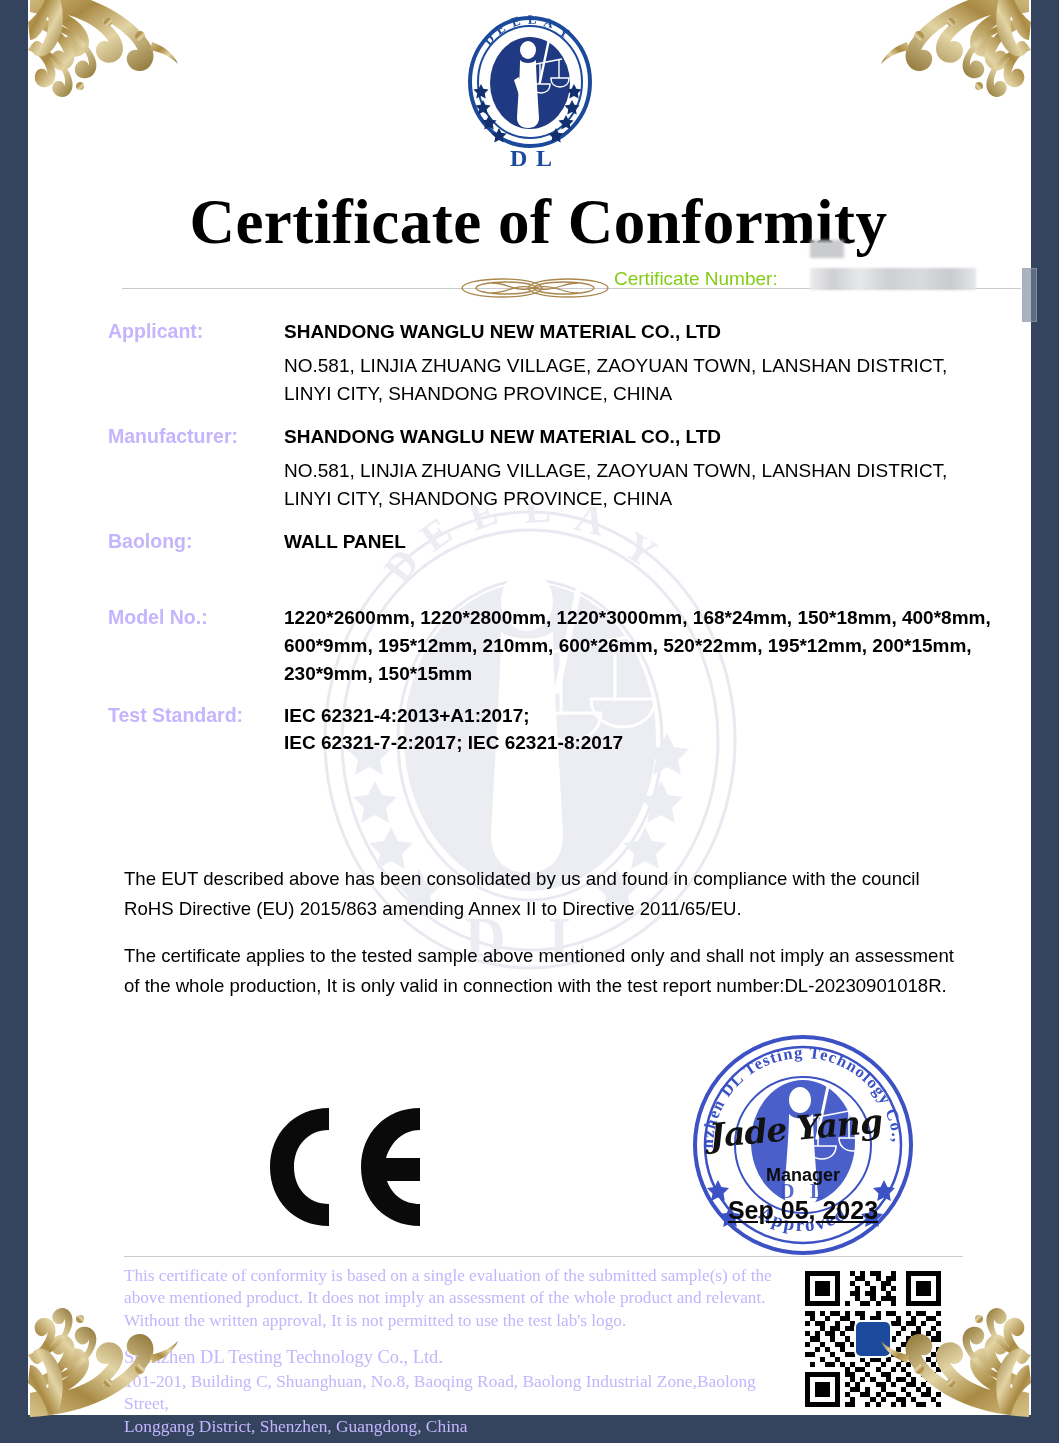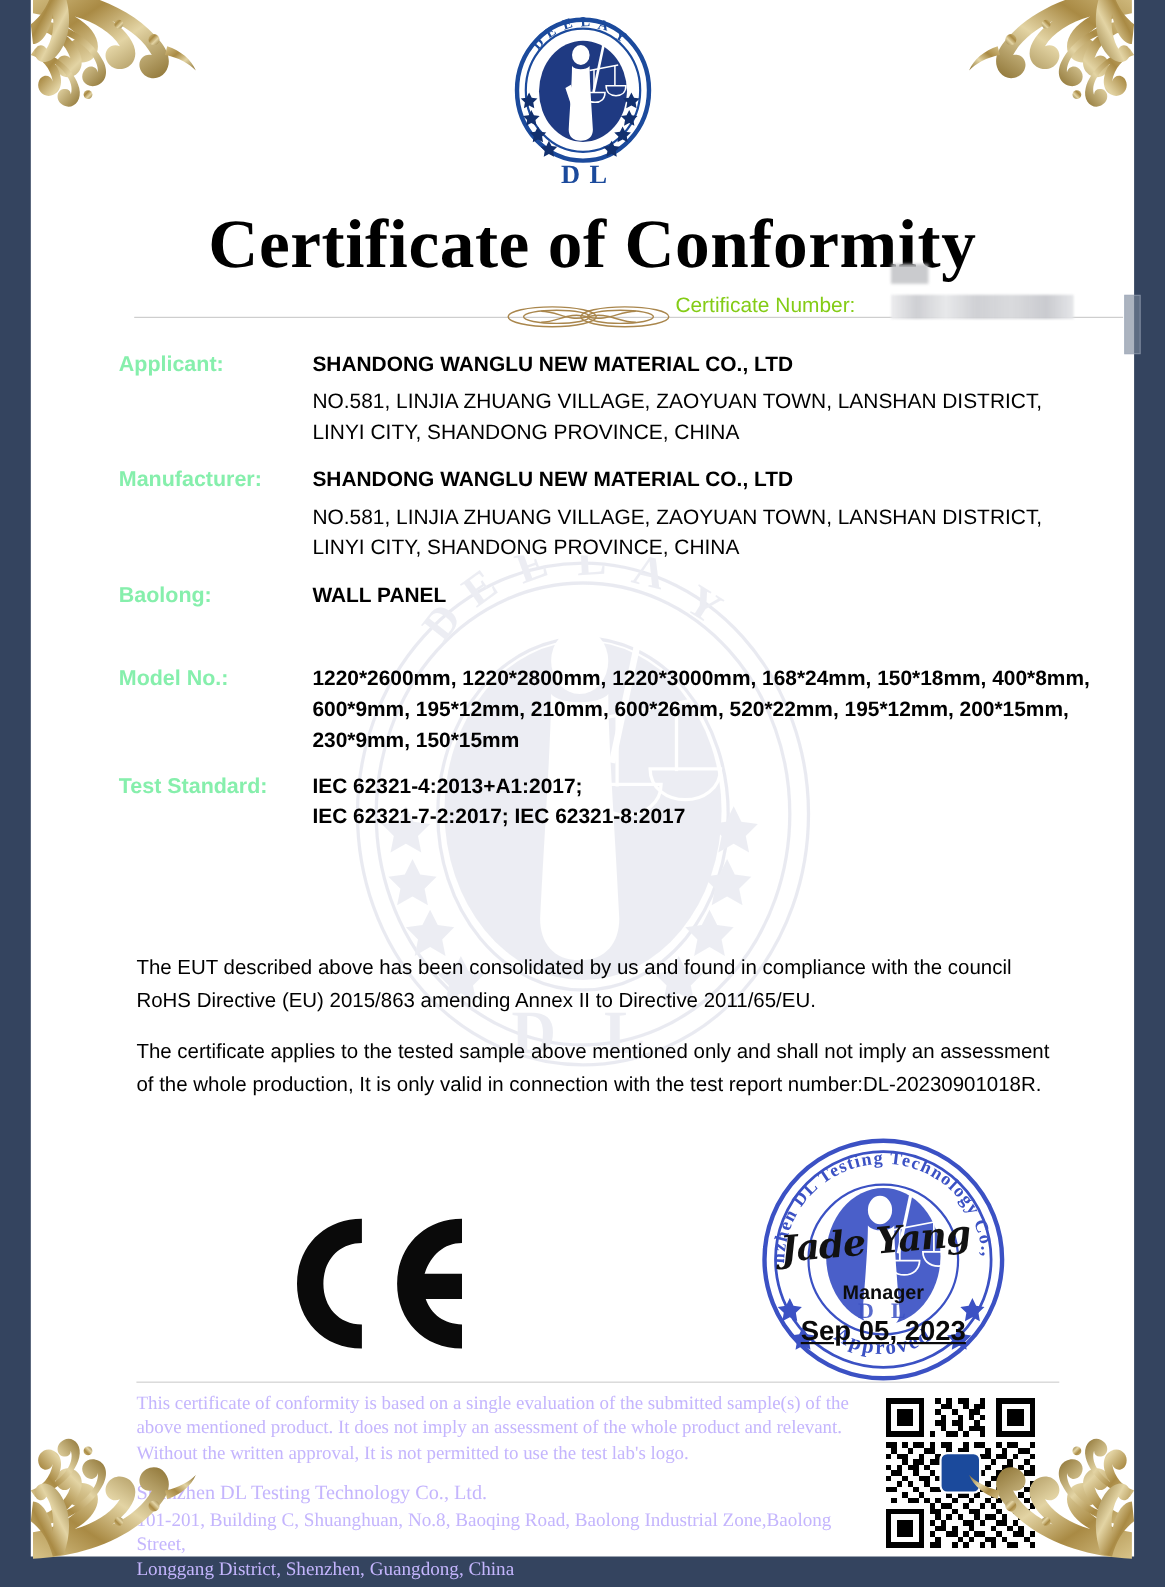--- a/index.html
+++ b/index.html
@@ -178,21 +178,21 @@
     top: 318px;
   }
   .field-row {
     display: flex;
     align-items: flex-start;
   }
   .field-label {
     flex: 0 0 176px;
     font-size: 19.5px;
     font-weight: bold;
-    color: #86efac;
+    color: #c4b5fd;
     line-height: 1.42;
   }
   .field-value {
     flex: 1 1 auto;
     font-size: 19px;
     color: #000;
     line-height: 1.47;
   }
   .field-value.bold { font-weight: bold; }
   .addr-row { margin-top: 6px; }

